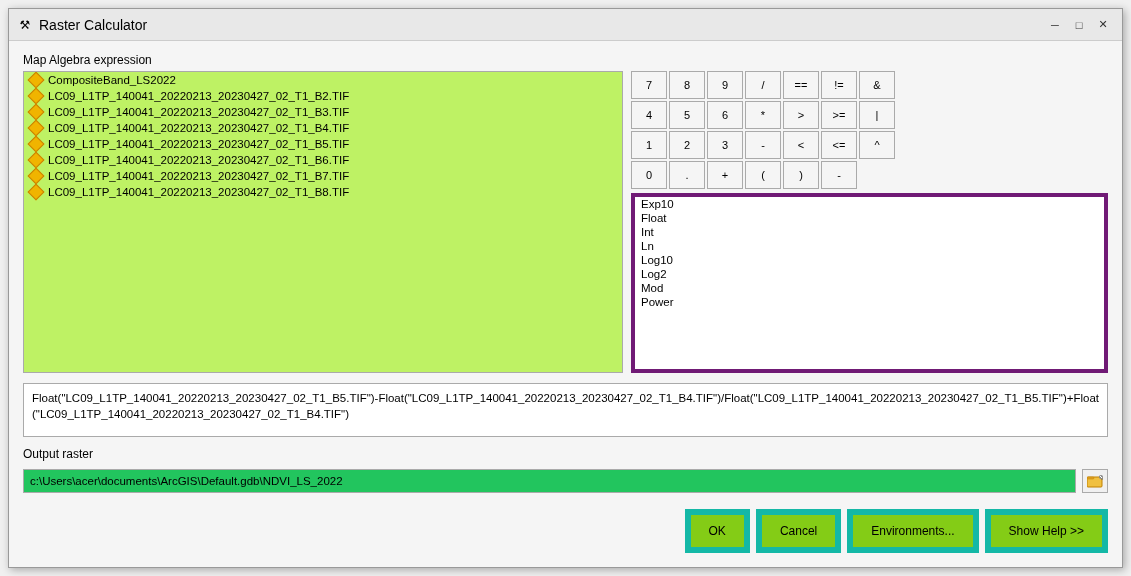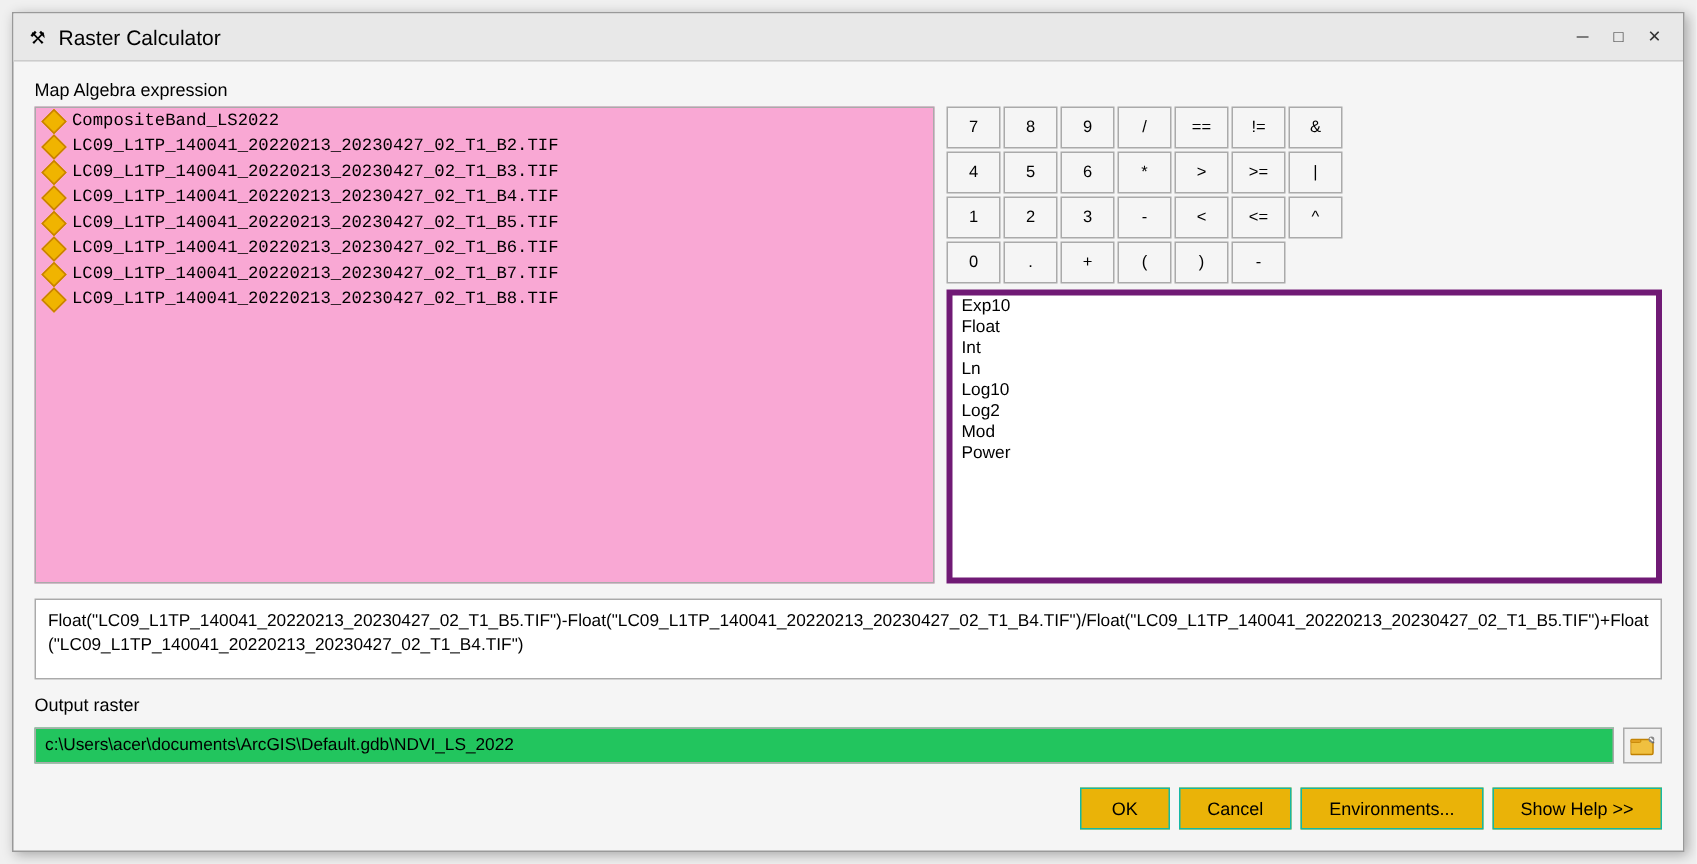--- a/index.html
+++ b/index.html
@@ -100,24 +100,23 @@
     .map-algebra-row {
       display: flex;
       gap: 8px;
       flex: 1;
       min-height: 0;
     }
 
     .raster-list-container {
       flex: 0 0 600px;
       border: 1px solid #aaa;
-      background: #f9a8d4;
+      background: #bef264;
       overflow-y: auto;
       position: relative;
-      font-family: Liberation Mono, monospace;
     }
 
     .raster-list-item {
       display: flex;
       align-items: center;
       padding: 2px 6px;
       gap: 6px;
       cursor: pointer;
       font-size: 11.5px;
       color: #000;
@@ -216,25 +215,25 @@
     .button-row {
       display: flex;
       justify-content: flex-end;
       gap: 6px;
       padding: 6px 0 2px 0;
       align-items: center;
     }
 
     .dialog-btn {
       padding: 5px 18px;
-      border: 1px solid #14b8a6;
-      background: #eab308;
+      border: 6px solid #14b8a6;
+      background: #84cc16;
       cursor: pointer;
       font-size: 12px;
-      height: 28px;
+      height: 44px;
       min-width: 60px;
     }
 
     .right-panel {
       display: flex;
       flex-direction: column;
       gap: 4px;
       flex: 1;
     }
   </style>

